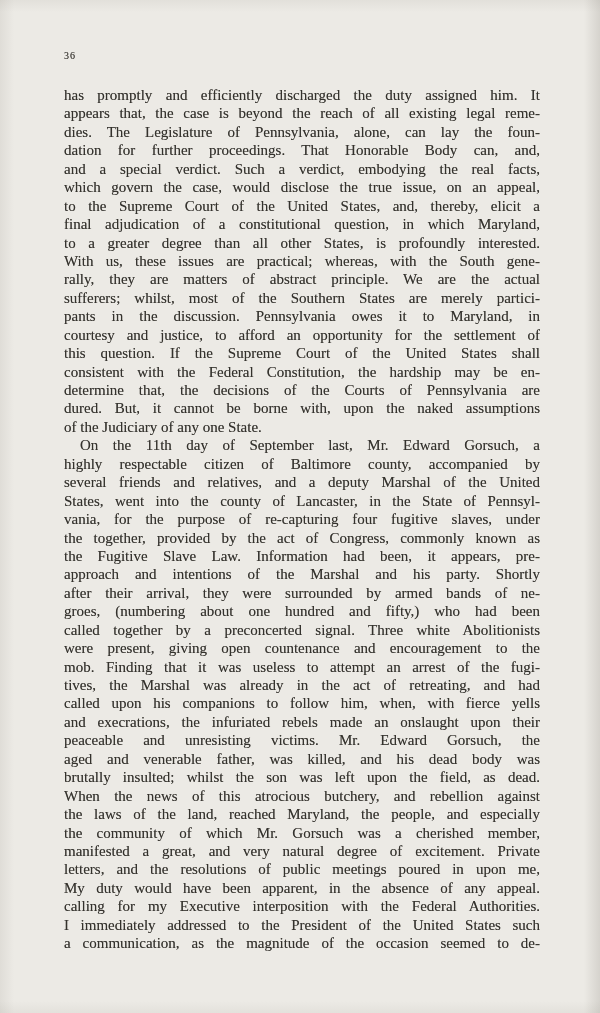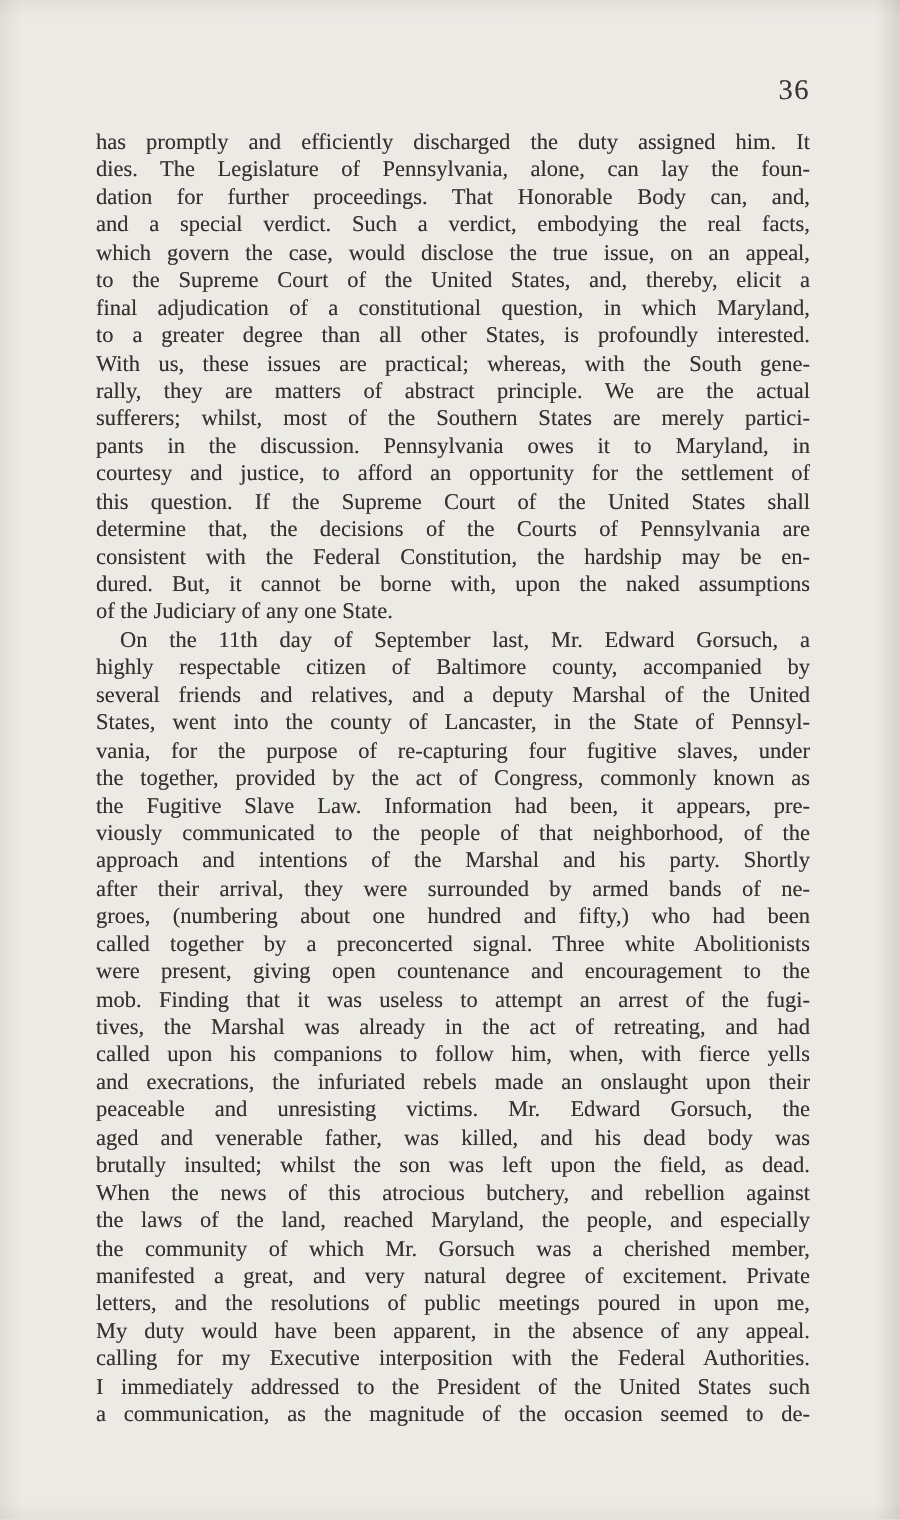--- a/index.html
+++ b/index.html
@@ -23,22 +23,22 @@
       linear-gradient(90deg,  rgba(110,105,95,0.10), rgba(0,0,0,0) 14px),
       linear-gradient(180deg, rgba(110,105,95,0.08), rgba(0,0,0,0) 12px),
       linear-gradient(0deg,   rgba(110,105,95,0.07), rgba(0,0,0,0) 12px),
       #eceae5;
   }
   .folio {
     position: absolute;
     top: 50px;
     left: 64px;
     width: 476px;
-    text-align: right;
-    font-size: 19px;
+    text-align: left;
+    font-size: 10px;
     letter-spacing: 1px;
     color: #3a3833;
     text-shadow: 0 0 0.4px rgba(52,50,45,0.55);
   }
   .text-block {
     position: absolute;
     top: 86px;
     left: 64px;
     width: 476px;
   }
@@ -65,47 +65,47 @@
   }
 </style>
 </head>
 <body>
 
 <div class="page">
   <div class="folio">36</div>
   <div class="text-block">
       <div class="para">
         <div class="line">has promptly and efficiently discharged the duty assigned him.  It</div>
+        <div class="line">appears that, the case is beyond the reach of all existing legal reme-</div>
         <div class="line">dies.  The Legislature of Pennsylvania, alone, can lay the foun-</div>
         <div class="line">dation for further proceedings.  That Honorable Body can, and,</div>
         <div class="line">and a special verdict.  Such a verdict, embodying the real facts,</div>
         <div class="line">which govern the case, would disclose the true issue, on an appeal,</div>
         <div class="line">to the Supreme Court of the United States, and, thereby, elicit a</div>
         <div class="line">final adjudication of a constitutional question, in which Maryland,</div>
         <div class="line">to a greater degree than all other States, is profoundly interested.</div>
         <div class="line">With us, these issues are practical; whereas, with the South gene-</div>
         <div class="line">rally, they are matters of abstract principle.  We are the actual</div>
         <div class="line">sufferers; whilst, most of the Southern States are merely partici-</div>
         <div class="line">pants in the discussion.  Pennsylvania owes it to Maryland, in</div>
         <div class="line">courtesy and justice, to afford an opportunity for the settlement of</div>
         <div class="line">this question.  If the Supreme Court of the United States shall</div>
+        <div class="line">consistent with the Federal Constitution, the hardship may be en-</div>
         <div class="line">determine that, the decisions of the Courts of Pennsylvania are</div>
-        <div class="line">consistent with the Federal Constitution, the hardship may be en-</div>
         <div class="line">dured.  But, it cannot be borne with, upon the naked assumptions</div>
         <div class="line last-short">of the Judiciary of any one State.</div>
       </div>
       <div class="para">
         <div class="line indent">On the 11th day of September last, Mr. Edward Gorsuch, a</div>
         <div class="line">highly respectable citizen of Baltimore county, accompanied by</div>
         <div class="line">several friends and relatives, and a deputy Marshal of the United</div>
         <div class="line">States, went into the county of Lancaster, in the State of Pennsyl-</div>
         <div class="line">vania, for the purpose of re-capturing four fugitive slaves, under</div>
         <div class="line">the together, provided by the act of Congress, commonly known as</div>
         <div class="line">the Fugitive Slave Law.  Information had been, it appears, pre-</div>
-        <div class="line">viously communicated to the people of that neighborhood, of the</div>
         <div class="line">approach and intentions of the Marshal and his party.  Shortly</div>
         <div class="line">after their arrival, they were surrounded by armed bands of ne-</div>
         <div class="line">groes, (numbering about one hundred and fifty,) who had been</div>
         <div class="line">called together by a preconcerted signal.  Three white Abolitionists</div>
         <div class="line">were present, giving open countenance and encouragement to the</div>
         <div class="line">mob.  Finding that it was useless to attempt an arrest of the fugi-</div>
         <div class="line">tives, the Marshal was already in the act of retreating, and had</div>
         <div class="line">called upon his companions to follow him, when, with fierce yells</div>
         <div class="line">and execrations, the infuriated rebels made an onslaught upon their</div>
         <div class="line">peaceable and unresisting victims.  Mr. Edward Gorsuch, the</div>

